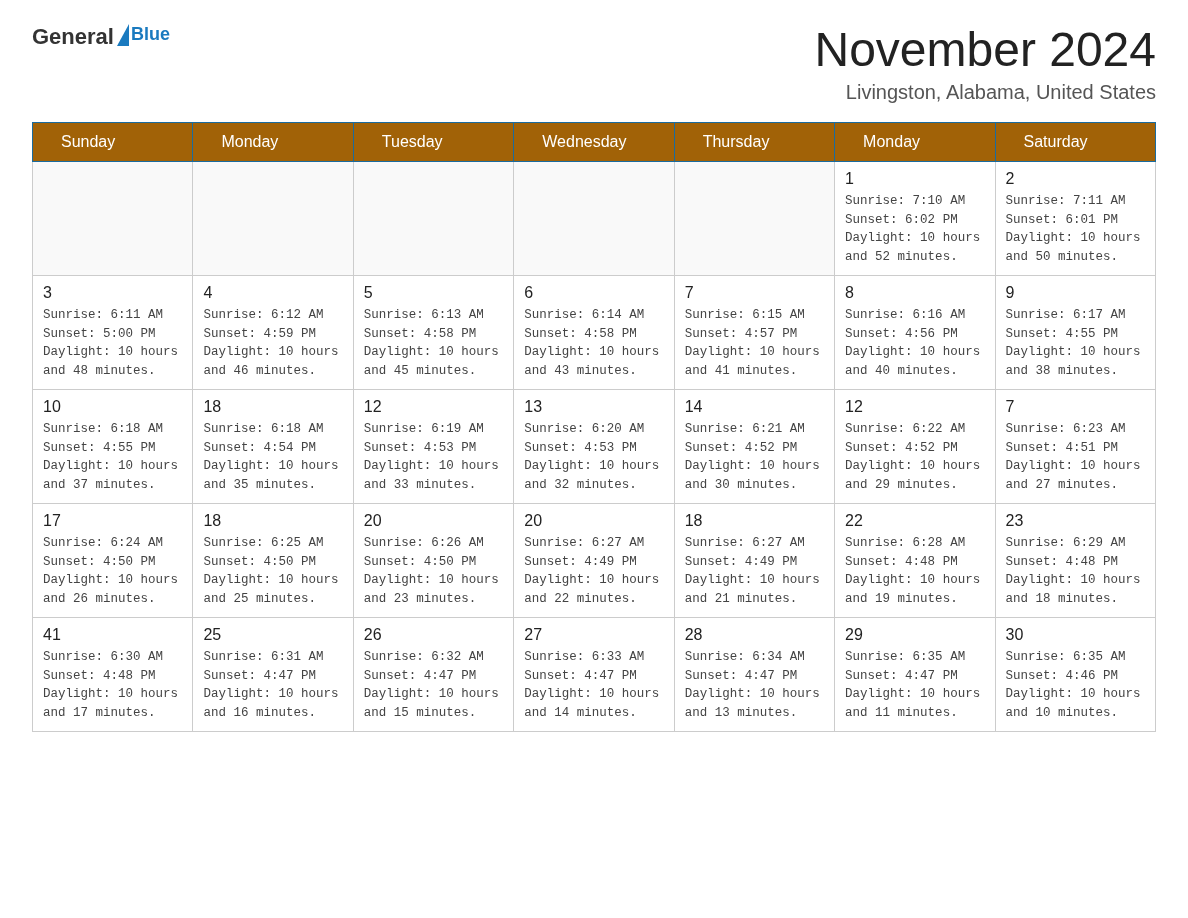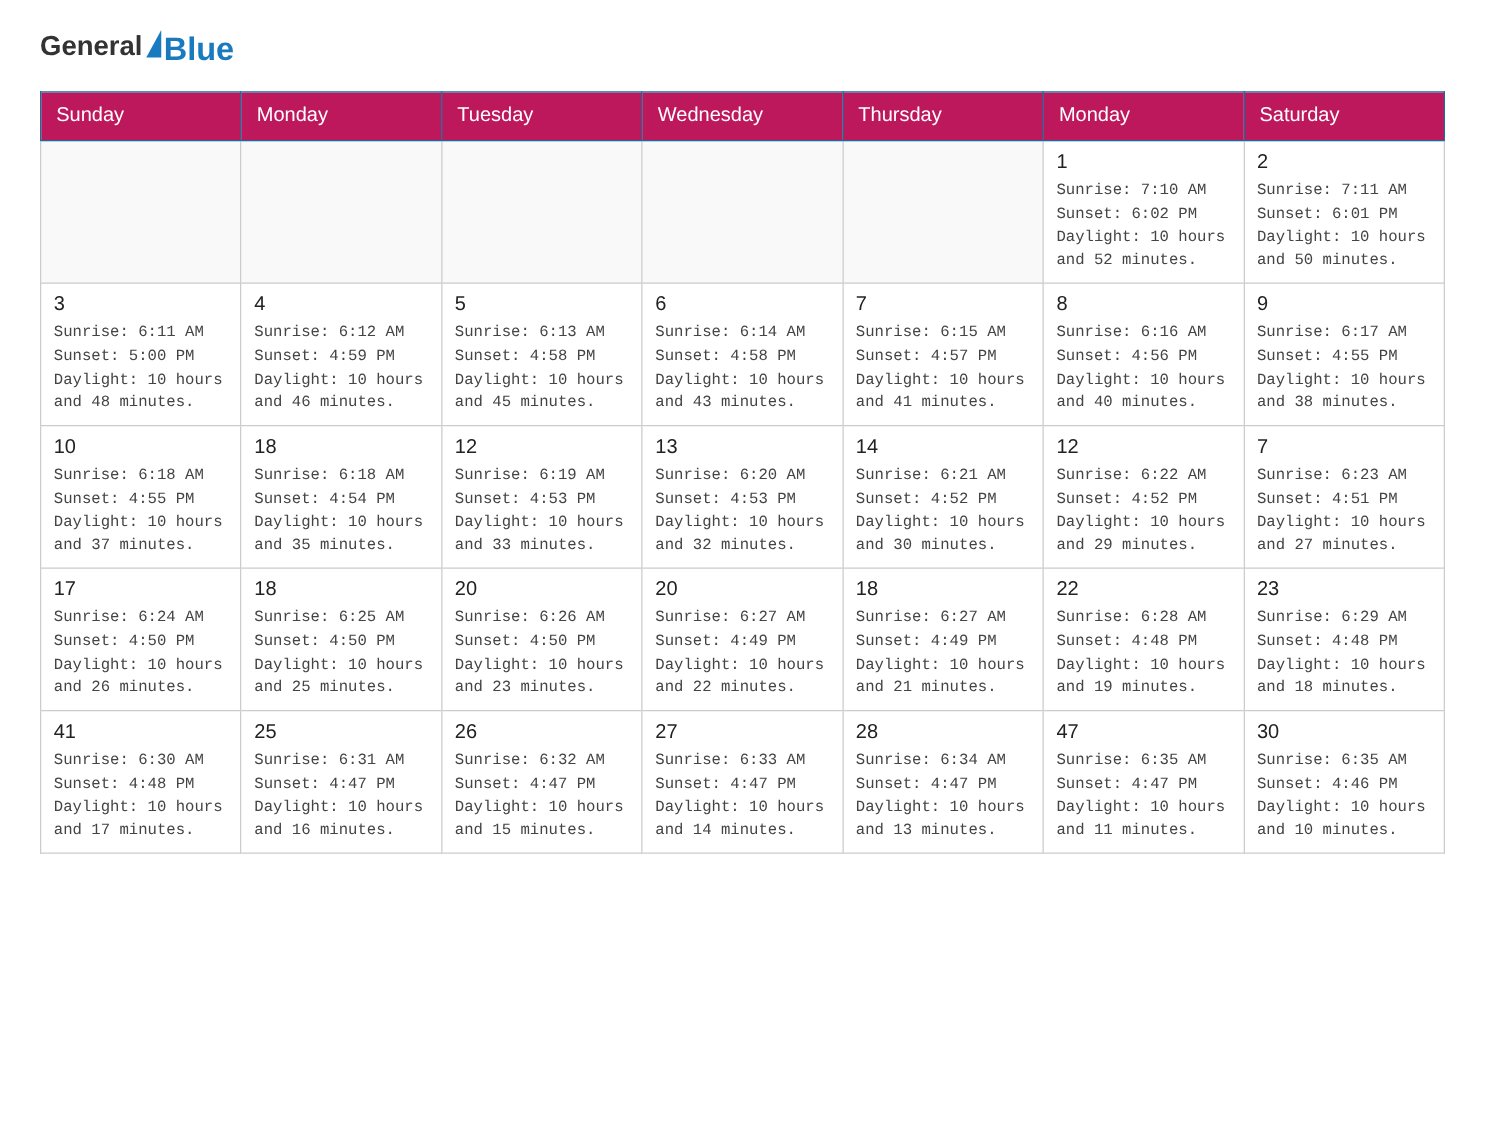--- a/index.html
+++ b/index.html
@@ -31,21 +31,21 @@
     }
     .logo-triangle {
       width: 0;
       height: 0;
       border-left: 12px solid transparent;
       border-right: 0px solid transparent;
       border-bottom: 22px solid #1a7abf;
       margin-left: 3px;
     }
     .logo-text-blue {
-      font-size: 26px;
+      font-size: 18px;
       font-weight: bold;
       color: #1a7abf;
       margin-left: 2px;
     }
     .title-section {
       text-align: right;
     }
     .month-title {
       font-size: 48px;
       font-weight: normal;
@@ -56,25 +56,25 @@
       font-size: 20px;
       color: #555;
       margin-top: 4px;
     }
     .calendar-table {
       width: 100%;
       border-collapse: collapse;
       border: 1px solid #bbb;
     }
     .calendar-table th {
-      background: #be185d;
+      background: #a16207;
       color: #fff;
       font-size: 16px;
       font-weight: normal;
-      padding: 10px 12px;
+      padding: 10px 28px;
       text-align: left;
       border: 1px solid #1a6b9e;
     }
     .calendar-table td {
       vertical-align: top;
       border: 1px solid #ccc;
       padding: 8px 10px;
       width: calc(100% / 7);
       min-height: 100px;
       font-size: 13px;
@@ -103,20 +103,24 @@
 </head>
 <body>
 
 <div class="header">
   <div class="logo">
     <div class="logo-top">
       <span class="logo-text-general">General</span>
       <div class="logo-triangle"></div>
       <span class="logo-text-blue">Blue</span>
     </div>
+  </div>
+  <div class="title-section">
+    <div class="month-title">November 2024</div>
+    <div class="location-subtitle">Livingston, Alabama, United States</div>
   </div>
 </div>
 
 <table class="calendar-table">
   <thead>
     <tr>
     <th>Sunday</th>
         <th>Monday</th>
         <th>Tuesday</th>
         <th>Wednesday</th>
@@ -246,21 +250,21 @@
         </td>
         <td>
           <span class="day-number">27</span>
           <div class="day-info">Sunrise: 6:33 AM<br>Sunset: 4:47 PM<br>Daylight: 10 hours and 14 minutes.</div>
         </td>
         <td>
           <span class="day-number">28</span>
           <div class="day-info">Sunrise: 6:34 AM<br>Sunset: 4:47 PM<br>Daylight: 10 hours and 13 minutes.</div>
         </td>
         <td>
-          <span class="day-number">47</span>
+          <span class="day-number">29</span>
           <div class="day-info">Sunrise: 6:35 AM<br>Sunset: 4:47 PM<br>Daylight: 10 hours and 11 minutes.</div>
         </td>
         <td>
           <span class="day-number">30</span>
           <div class="day-info">Sunrise: 6:35 AM<br>Sunset: 4:46 PM<br>Daylight: 10 hours and 10 minutes.</div>
         </td>
       </tr>
     </tbody>
 </table>
 

